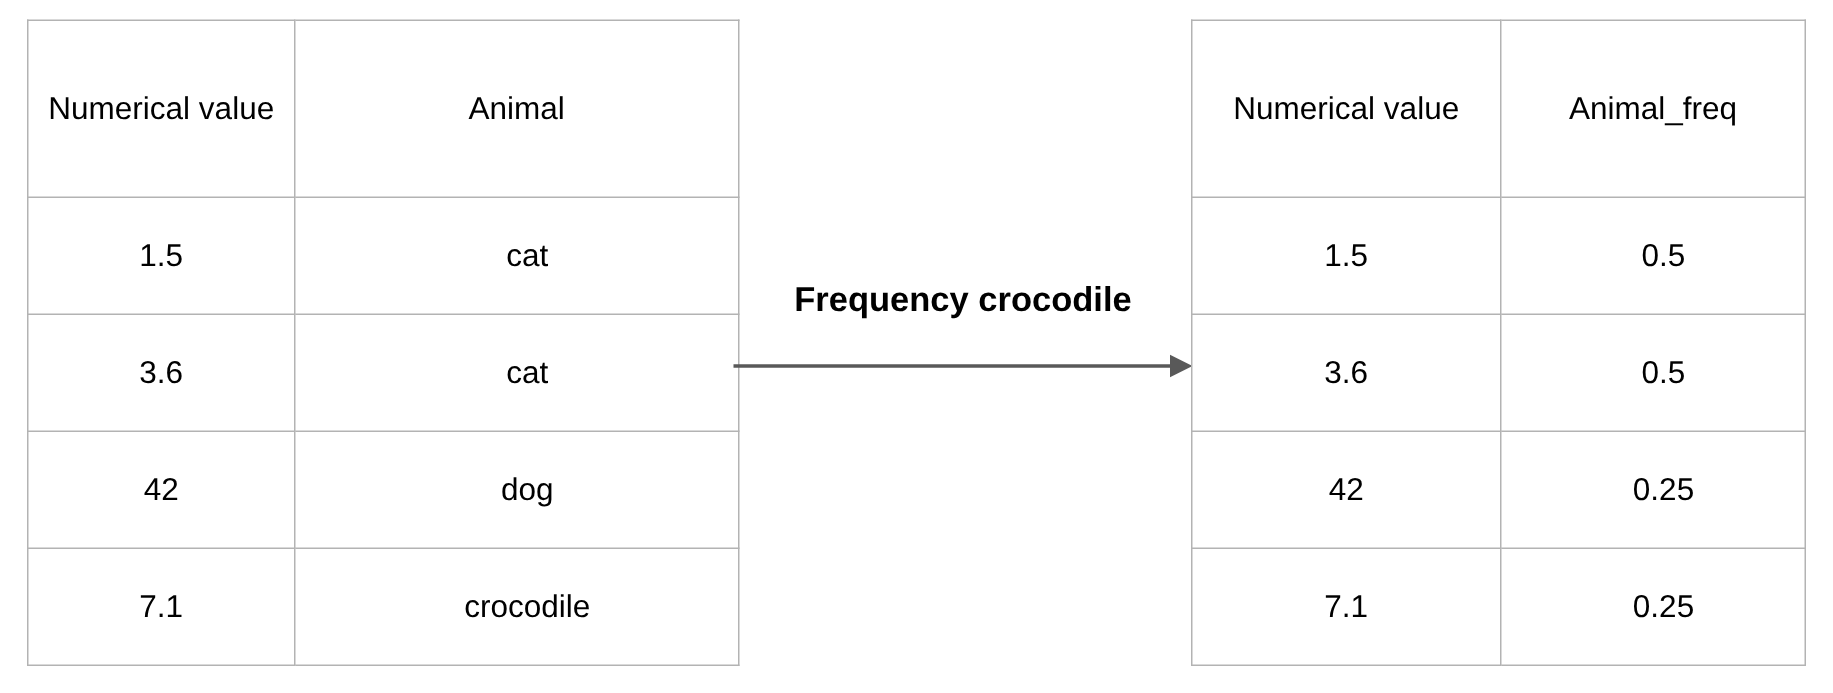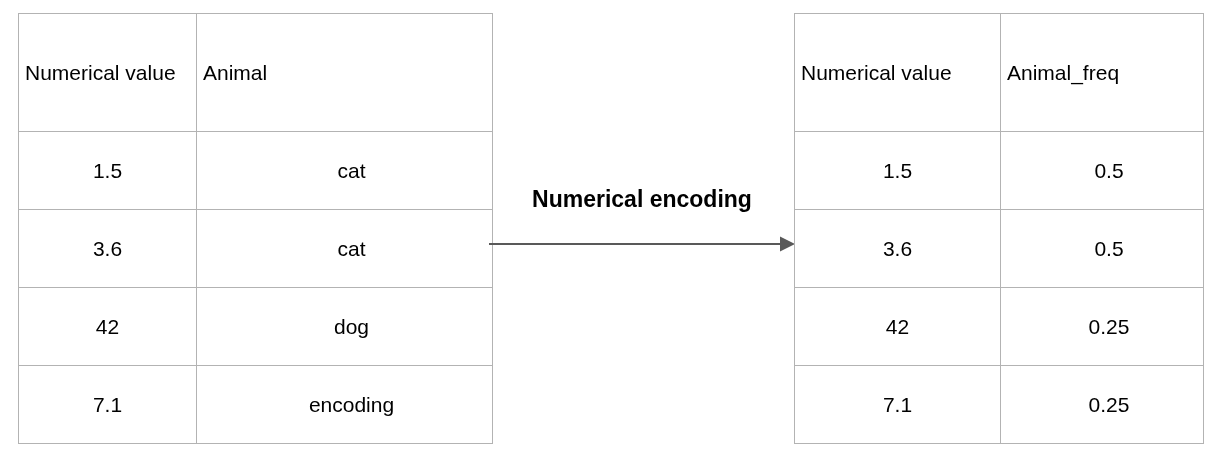--- a/index.html
+++ b/index.html
@@ -31,21 +31,21 @@
   .data-table td {
     border: 1px solid #b3b3b3;
     background: #ffffff;
     font-size: 21px;
     line-height: 1.22;
     color: #000000;
     padding: 0;
     vertical-align: middle;
   }
   .data-table .hdr {
-    text-align: left;
+    text-align: center;
     height: 117px;
     padding: 0 6px;
   }
   .data-table .cell-num {
     text-align: center;
     height: 77px;
     padding: 0 0;
   }
   .data-table .cell-txt {
     text-align: center;
@@ -121,27 +121,27 @@
       <tr>
         <td class="cell-num">3.6</td>
         <td class="cell-txt">cat</td>
       </tr>
       <tr>
         <td class="cell-num">42</td>
         <td class="cell-txt">dog</td>
       </tr>
       <tr>
         <td class="cell-num">7.1</td>
-        <td class="cell-txt">encoding</td>
+        <td class="cell-txt">crocodile</td>
       </tr>
     </tbody>
   </table>
 
   <div class="transform-group">
-    <div class="transform-label">Numerical encoding</div>
+    <div class="transform-label">Frequency crocodile</div>
     <svg class="transform-arrow" viewBox="0 0 308 28" preserveAspectRatio="none">
       <line x1="1" y1="14" x2="292" y2="14" stroke="#595959" stroke-width="2.2"></line>
       <polygon points="292,6.5 307,14 292,21.5" fill="#595959"></polygon>
     </svg>
   </div>
 
   <table class="data-table" id="table-right">
     <colgroup>
         <col class="c1">
         <col class="c2">

